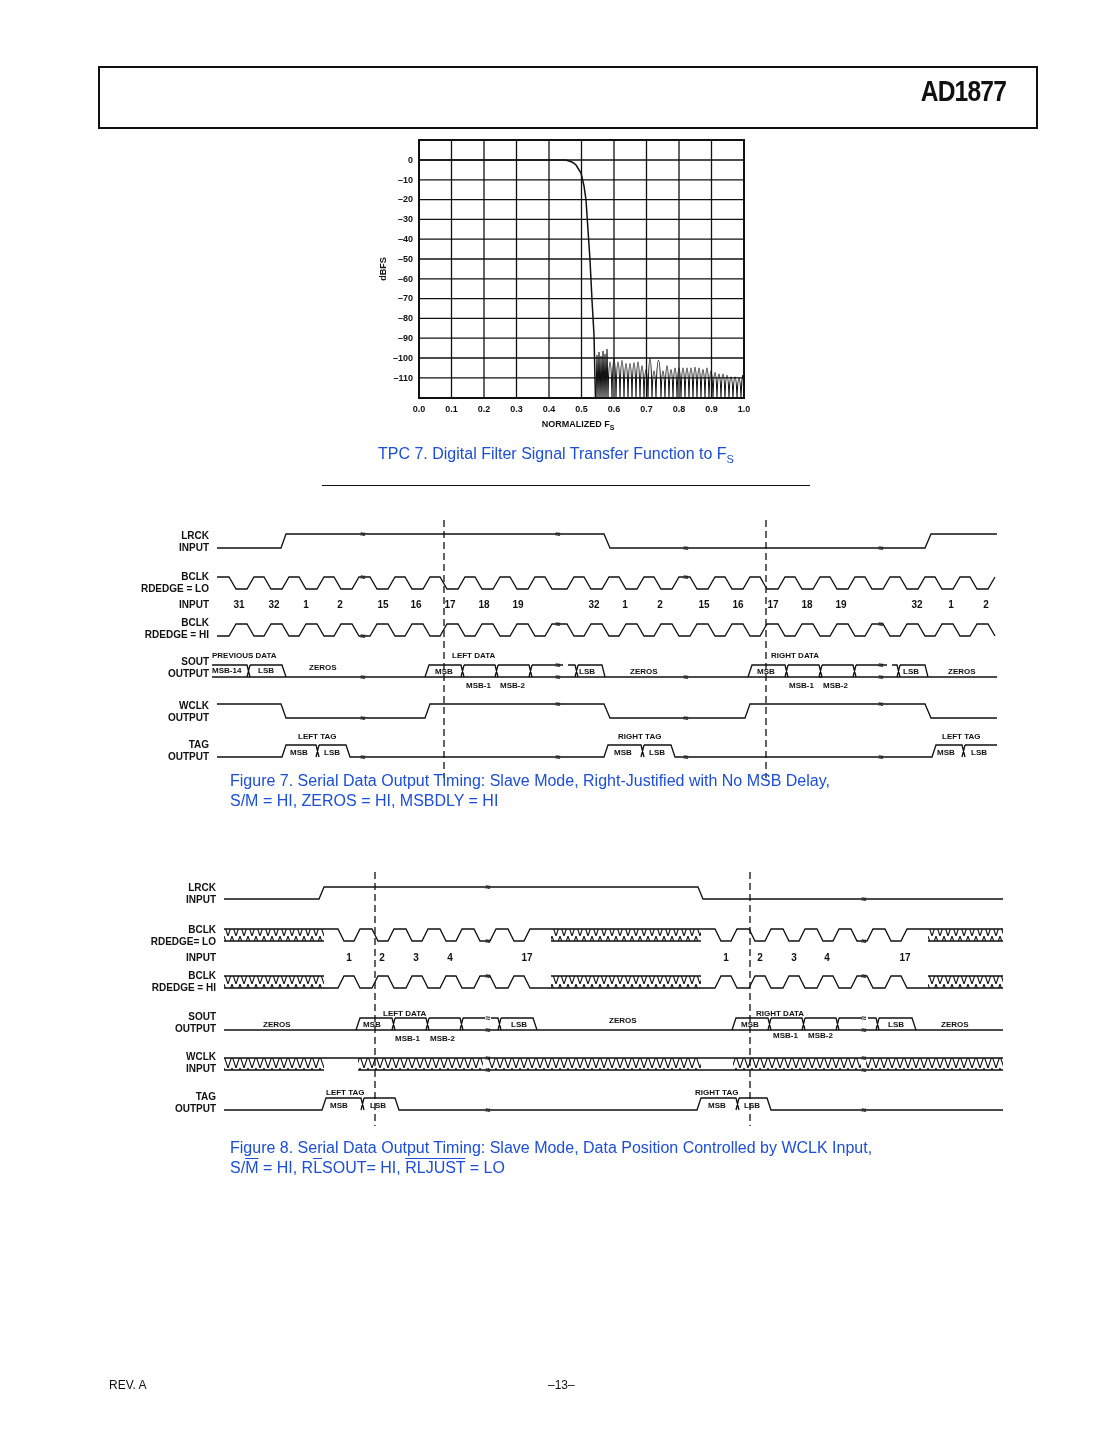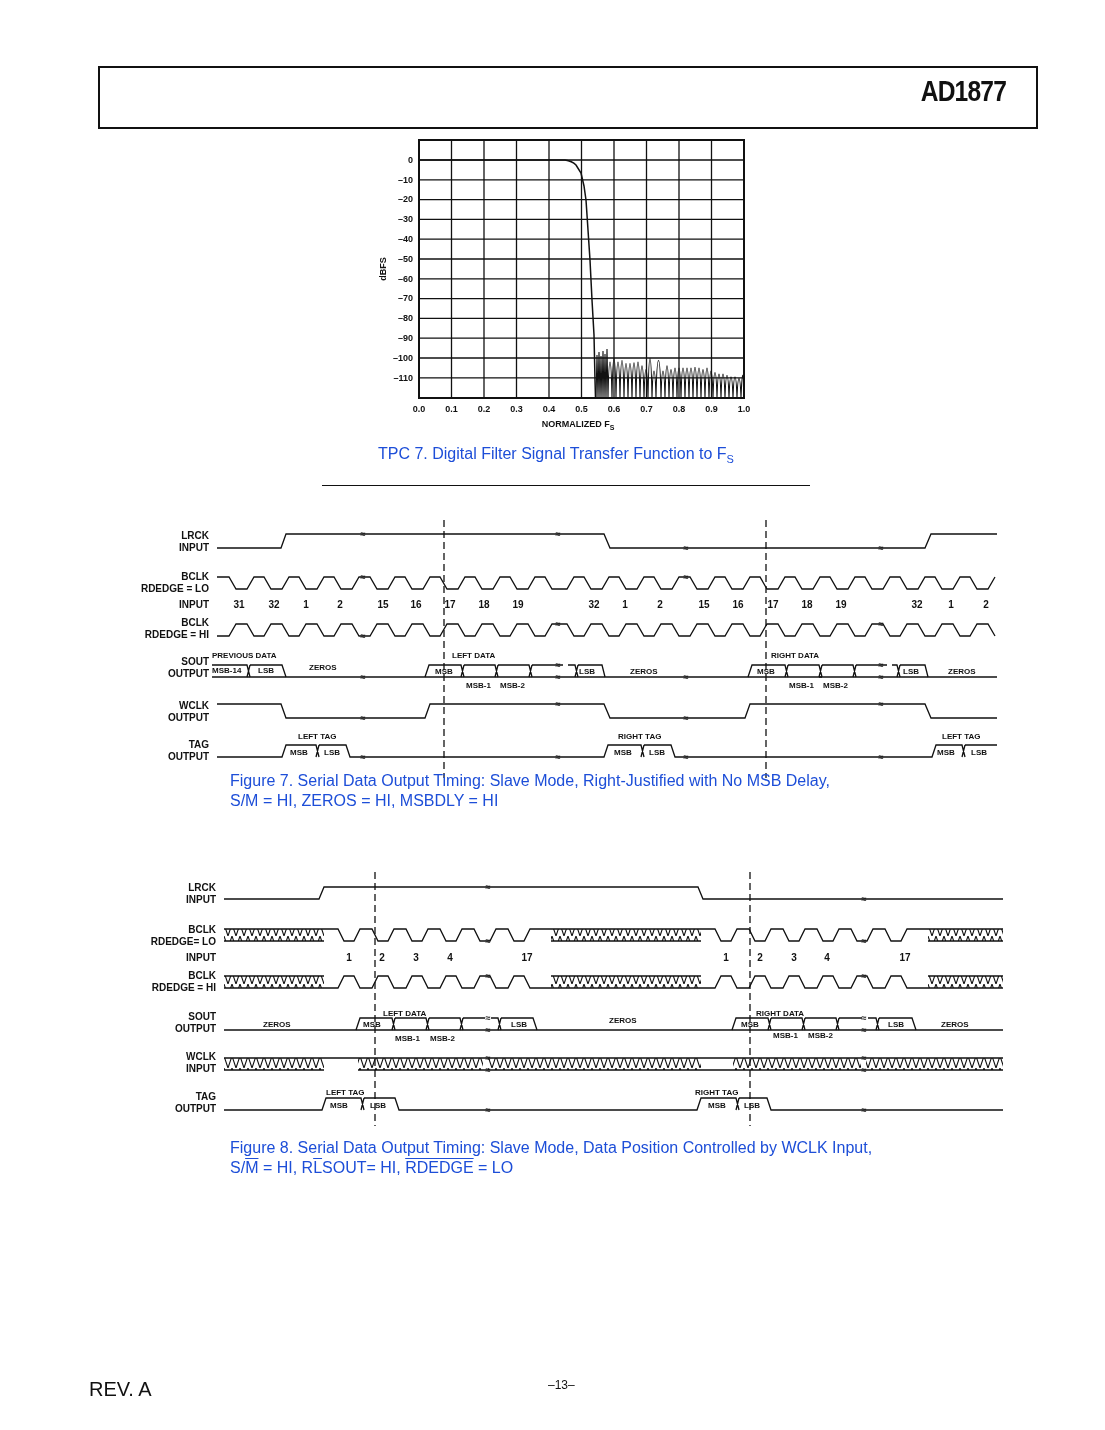--- a/index.html
+++ b/index.html
@@ -2,21 +2,21 @@
 <html><head>
 <meta charset="utf-8">
 <style>
   html, body { margin:0; padding:0; background:#fff; }
   body { width:1105px; height:1430px; position:relative; font-family:"Liberation Sans", sans-serif; color:#111; overflow:hidden; }
   .header-box { position:absolute; left:98px; top:66px; width:940px; height:63px; border:2px solid #111; box-sizing:border-box; }
   .part-no { position:absolute; right:30px; top:6px; font-family:"Liberation Sans", sans-serif; font-weight:bold; font-size:30px; letter-spacing:-1px; transform:scaleX(0.82); transform-origin:right center; }
   .caption { position:absolute; font-size:16px; line-height:20px; color:#1d4ed8; }
   .rule { position:absolute; left:322px; top:485px; width:488px; height:1px; background:#111; }
   svg text { font-family:"Liberation Sans", sans-serif; font-weight:bold; fill:#111; }
-  .footer-left { position:absolute; left:89px; top:1378px; font-size:20px; }
+  .footer-left { position:absolute; left:109px; top:1378px; font-size:12px; }
   .footer-center { position:absolute; left:548px; top:1378px; font-size:12px; }
   .ovl { text-decoration:overline; }
 </style>
 </head>
 <body>
 
 <div class="header-box">
   <div class="part-no">AD1877</div>
 </div>
 
@@ -320,17 +320,17 @@
     <text x="330" y="1108">MSB</text>
     <text x="370" y="1108">LSB</text>
     <text x="695" y="1095">RIGHT TAG</text>
     <text x="708" y="1108">MSB</text>
     <text x="744" y="1108">LSB</text>
   </g>
 </svg>
 
 <div class="caption" style="left:230px;top:1138px;">
   <div>Figure 8.  Serial Data Output Timing: Slave Mode, Data Position Controlled by WCLK Input,</div>
-  <div><span>S/</span><span class="ovl">M</span><span> = HI, R</span><span class="ovl">L</span><span>SOUT= HI, </span><span class="ovl">RDEDGE</span><span> = LO</span></div>
+  <div><span>S/</span><span class="ovl">M</span><span> = HI, R</span><span class="ovl">L</span><span>SOUT= HI, </span><span class="ovl">RLJUST</span><span> = LO</span></div>
 </div>
 
 <div class="footer-left">REV. A</div>
 <div class="footer-center">–13–</div>
 
 </body></html>

